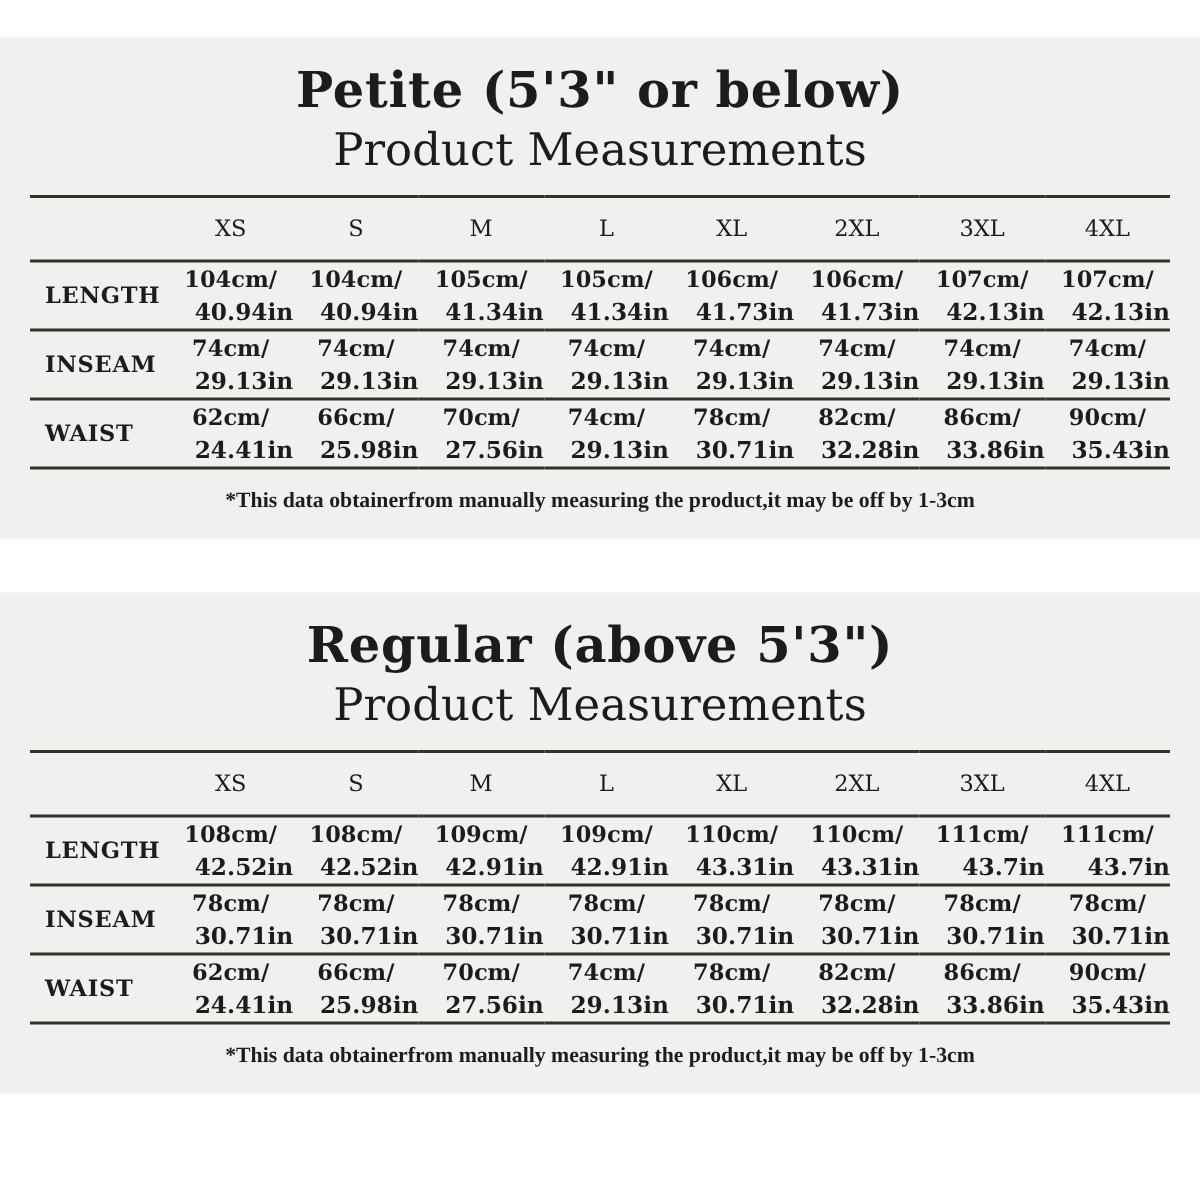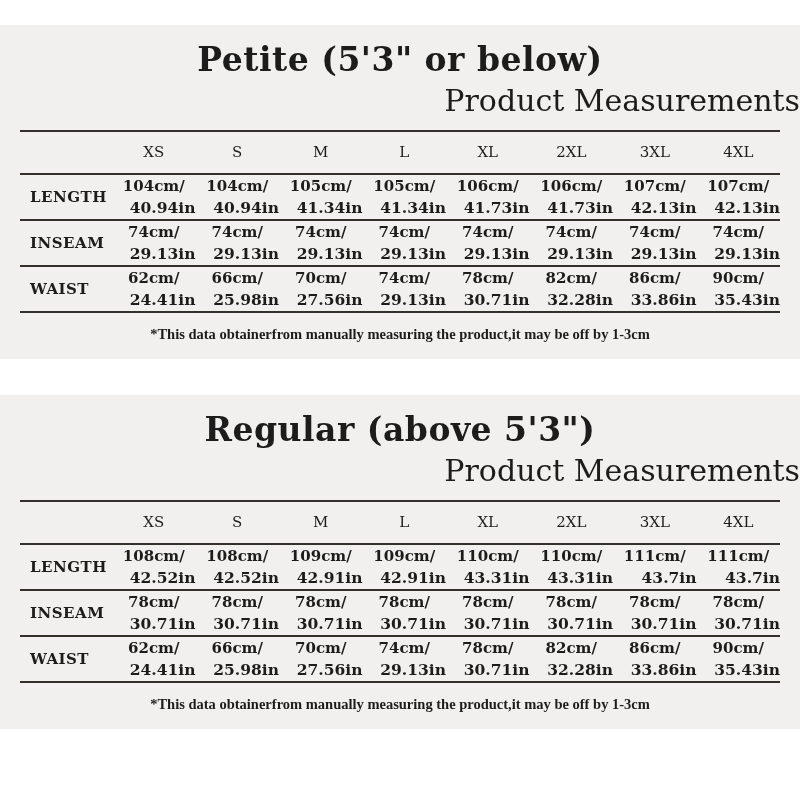--- a/index.html
+++ b/index.html
@@ -30,21 +30,21 @@
     margin: 8px 0 0 0;
     text-align: center;
     font-size: 33px;
     font-weight: 700;
     letter-spacing: 0.5px;
     line-height: 1.25;
     font-family: "DejaVu Serif", serif;
   }
   .subtitle {
     margin: 2px 0 0 0;
-    text-align: right;
+    text-align: center;
     font-size: 30px;
     font-weight: 400;
     line-height: 1.25;
     font-family: "DejaVu Serif", serif;
   }
 
   table.measure {
     width: 760px;
     margin: 10px auto 0 auto;
     border-collapse: collapse;

